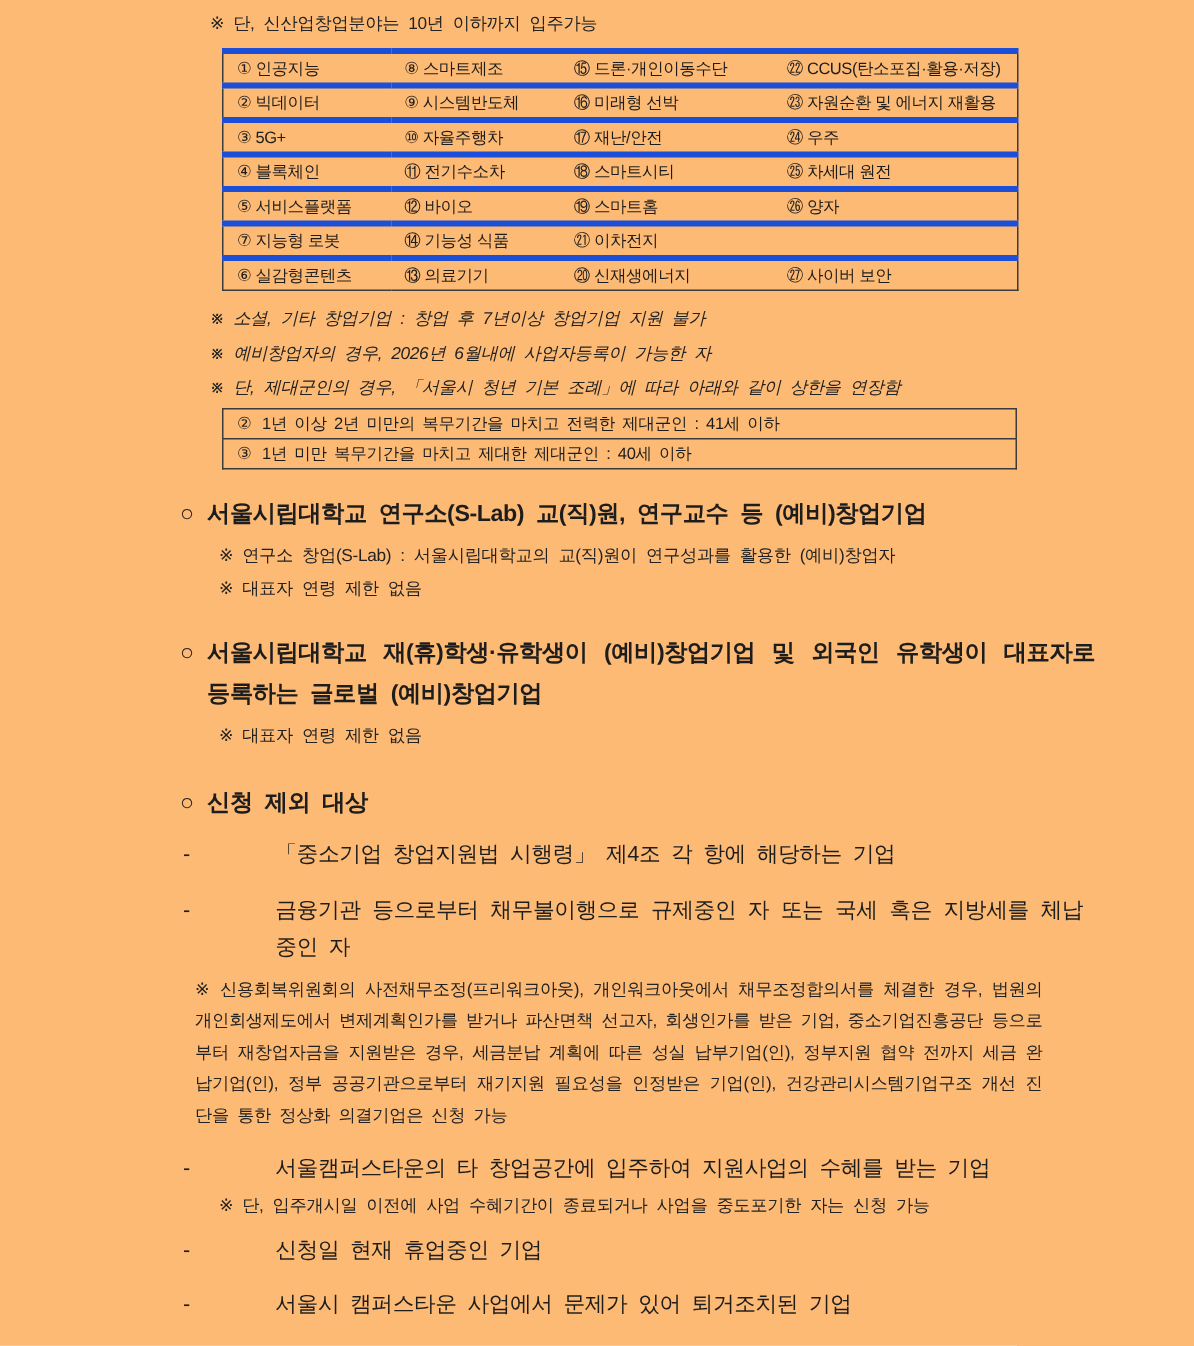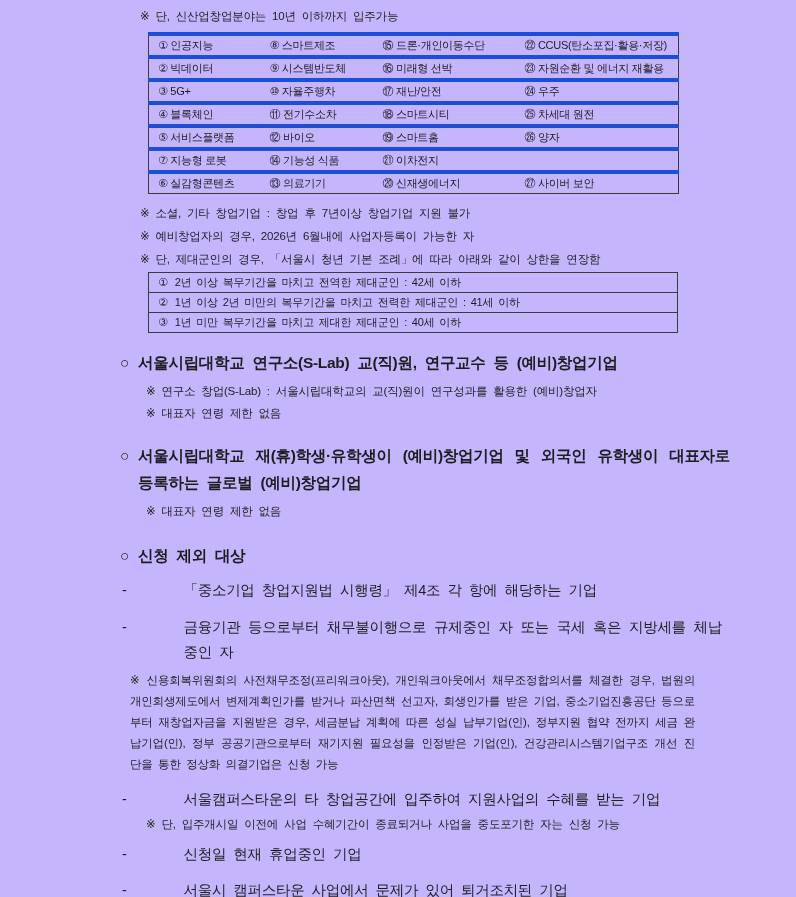--- a/index.html
+++ b/index.html
@@ -3,27 +3,27 @@
 <meta charset="utf-8">
 <style>
   * { box-sizing: border-box; }
   html, body { margin: 0; padding: 0; }
   body {
     width: 796px; height: 897px;
     background: #ffffff;
     font-family: "Liberation Sans", "DejaVu Sans", sans-serif;
     color: #1d1d1d;
   }
-  .page { position: relative; width: 796px; height: 897px; overflow: hidden; background:#c4b5fd; }
+  .page { position: relative; width: 796px; height: 897px; overflow: hidden; background:#fdba74; }
   p { margin: 0; }
 
   
   .note { font-size: 11.5px; line-height: 14px; letter-spacing: -0.2px; word-spacing: 3px; color:#222; }
   .top-note { margin: 9px 0 0 140px; }
-  .mid-note { margin: 9px 12px 0 140px; }
+  .mid-note { margin: 9px 12px 0 140px; font-style: italic; }
   .mid-note:first-child { margin-top: 12px; }
 
   
   .industry-table {
     margin: 9px 0 0 148px;
     width: 530px;
     border-collapse: collapse;
     table-layout: fixed;
     font-size: 11px;
     border: 1.5px solid #3b3b3b;
@@ -162,23 +162,20 @@
 
   <div id="mid-notes">
       <p class="note mid-note">※ 소셜, 기타 창업기업 : 창업 후 7년이상 창업기업 지원 불가</p>
       <p class="note mid-note">※ 예비창업자의 경우, 2026년 6월내에 사업자등록이 가능한 자</p>
       <p class="note mid-note">※ 단, 제대군인의 경우, 「서울시 청년 기본 조례」에 따라 아래와 같이 상한을 연장함</p>
     </div>
 
   <table class="veteran-table">
     <tbody>
         <tr>
-          <td><span class="vnum">①</span><span class="vtext">2년 이상 복무기간을 마치고 전역한 제대군인 : 42세 이하</span></td>
-        </tr>
-        <tr>
           <td><span class="vnum">②</span><span class="vtext">1년 이상 2년 미만의 복무기간을 마치고 전력한 제대군인 : 41세 이하</span></td>
         </tr>
         <tr>
           <td><span class="vnum">③</span><span class="vtext">1년 미만 복무기간을 마치고 제대한 제대군인 : 40세 이하</span></td>
         </tr>
       </tbody>
   </table>
 
   <div class="sections" id="sections">
       <div class="section sec-1">

